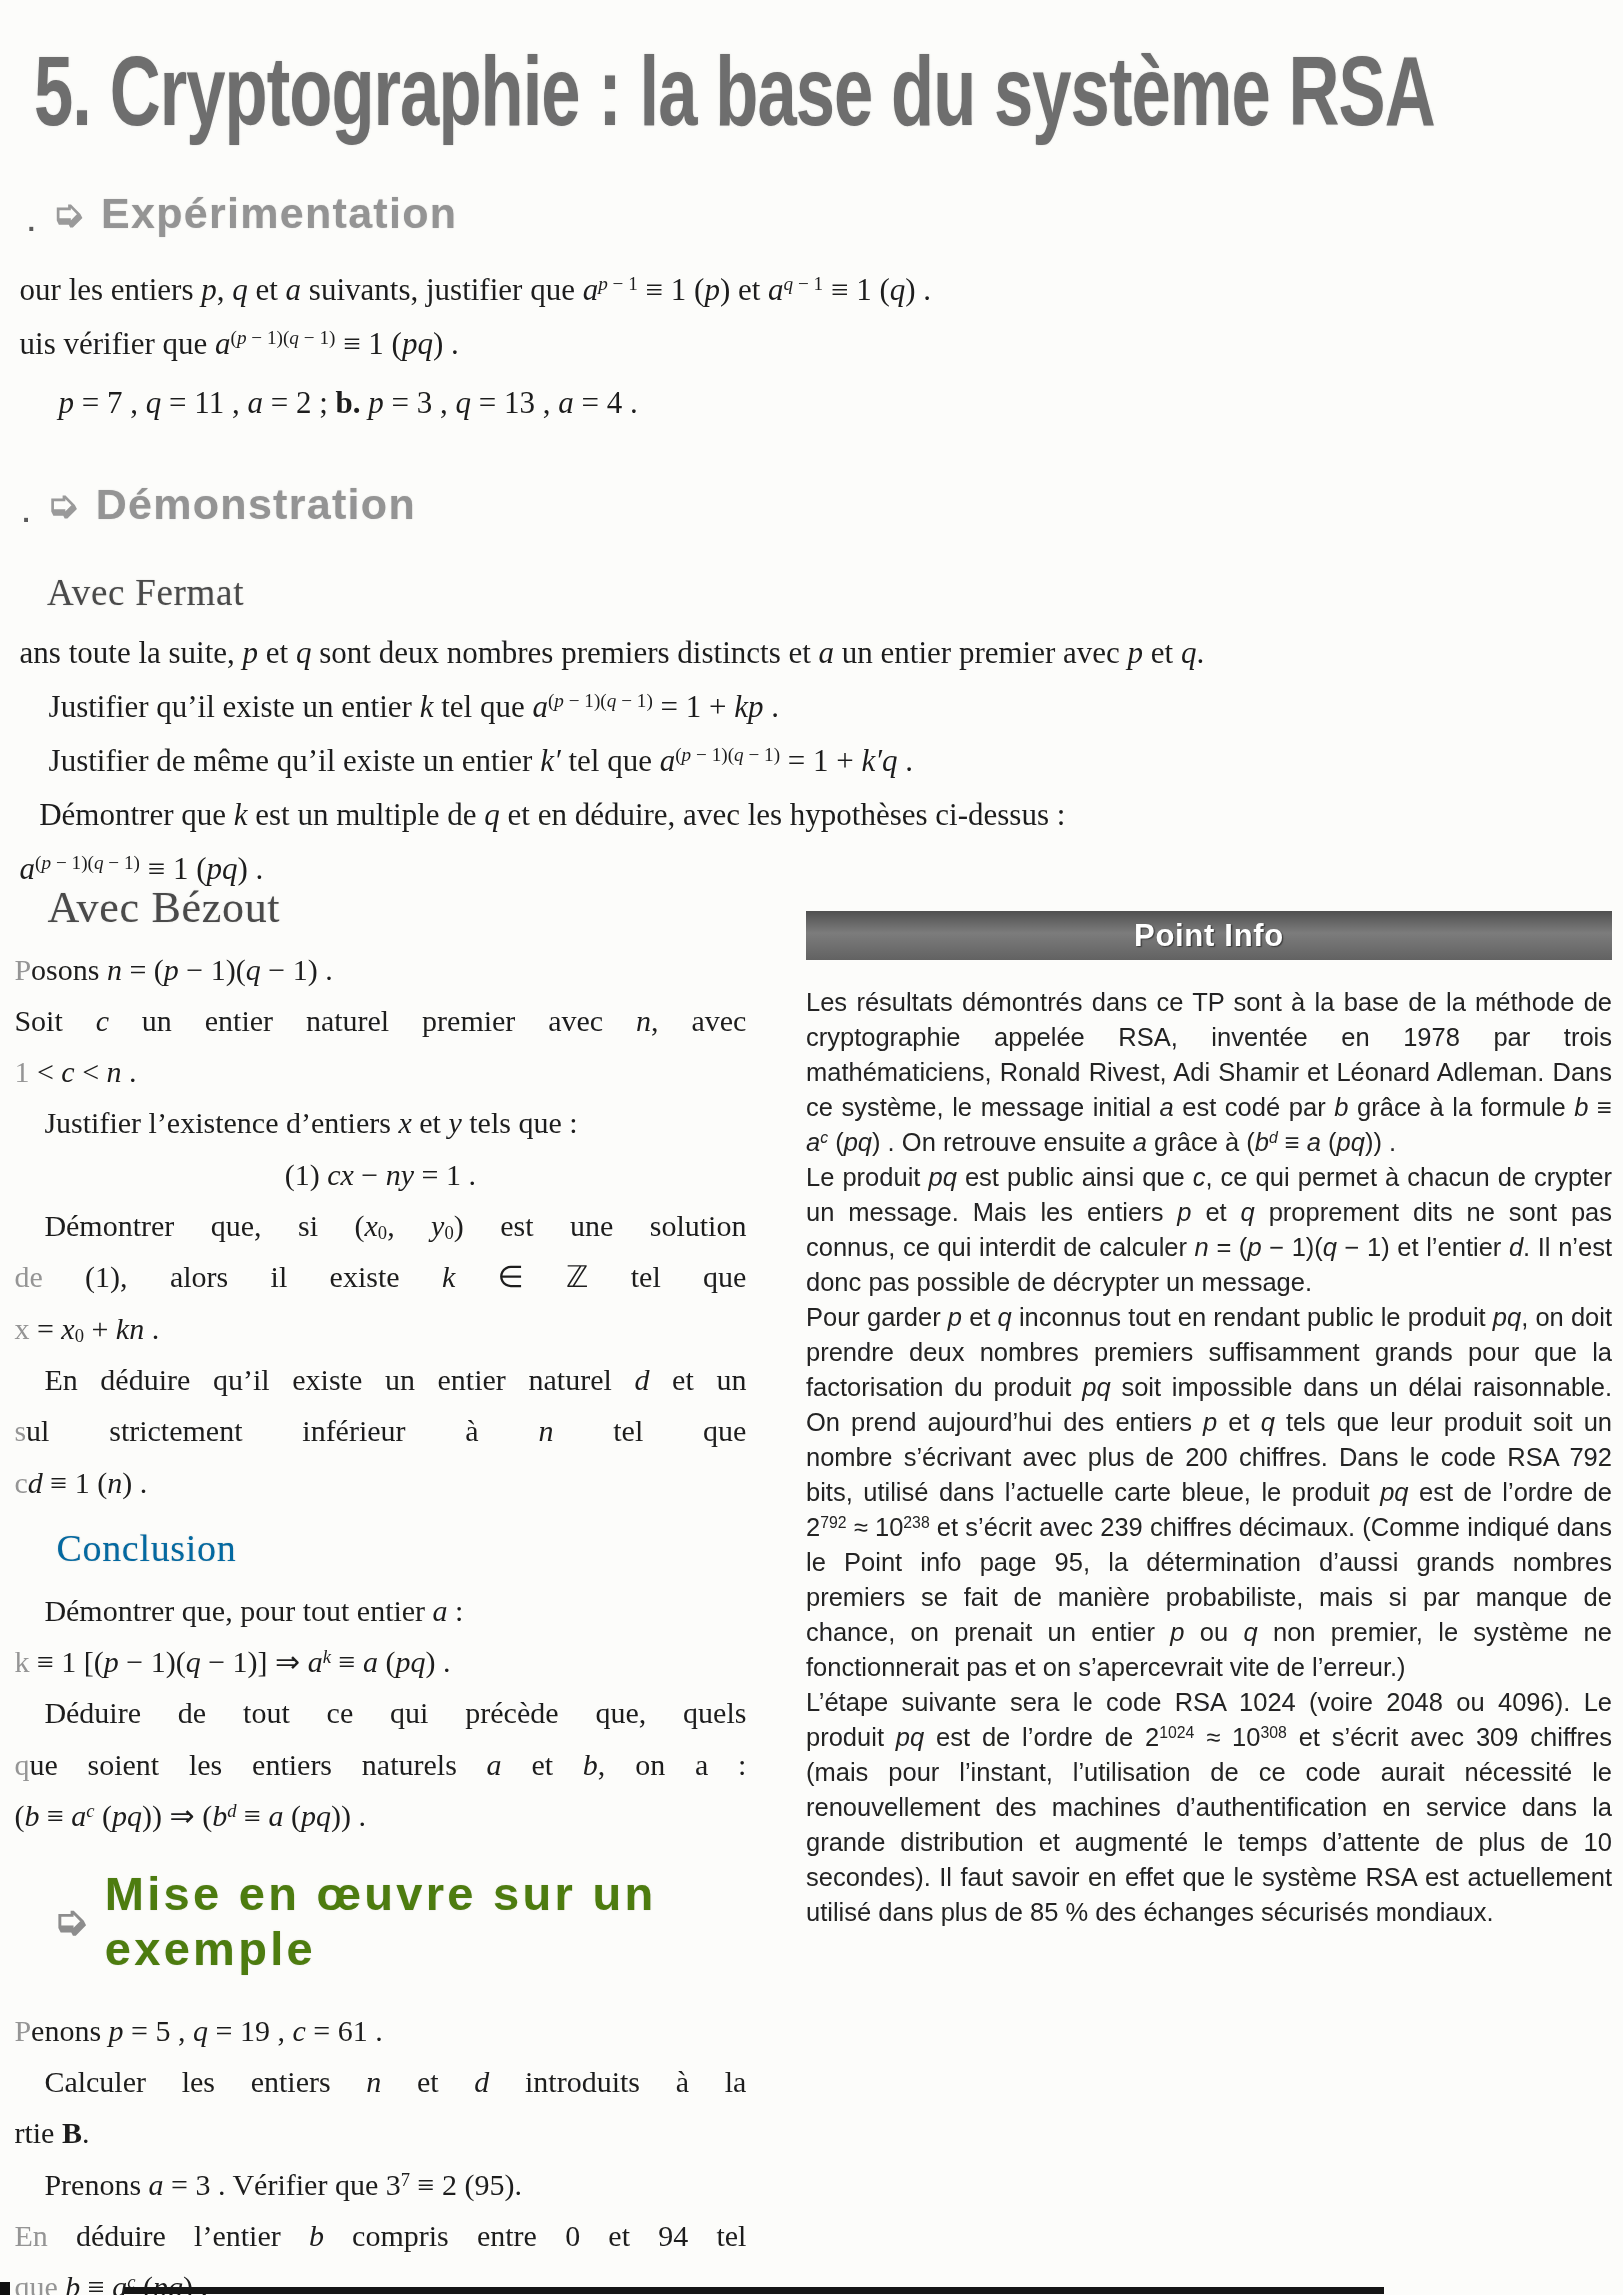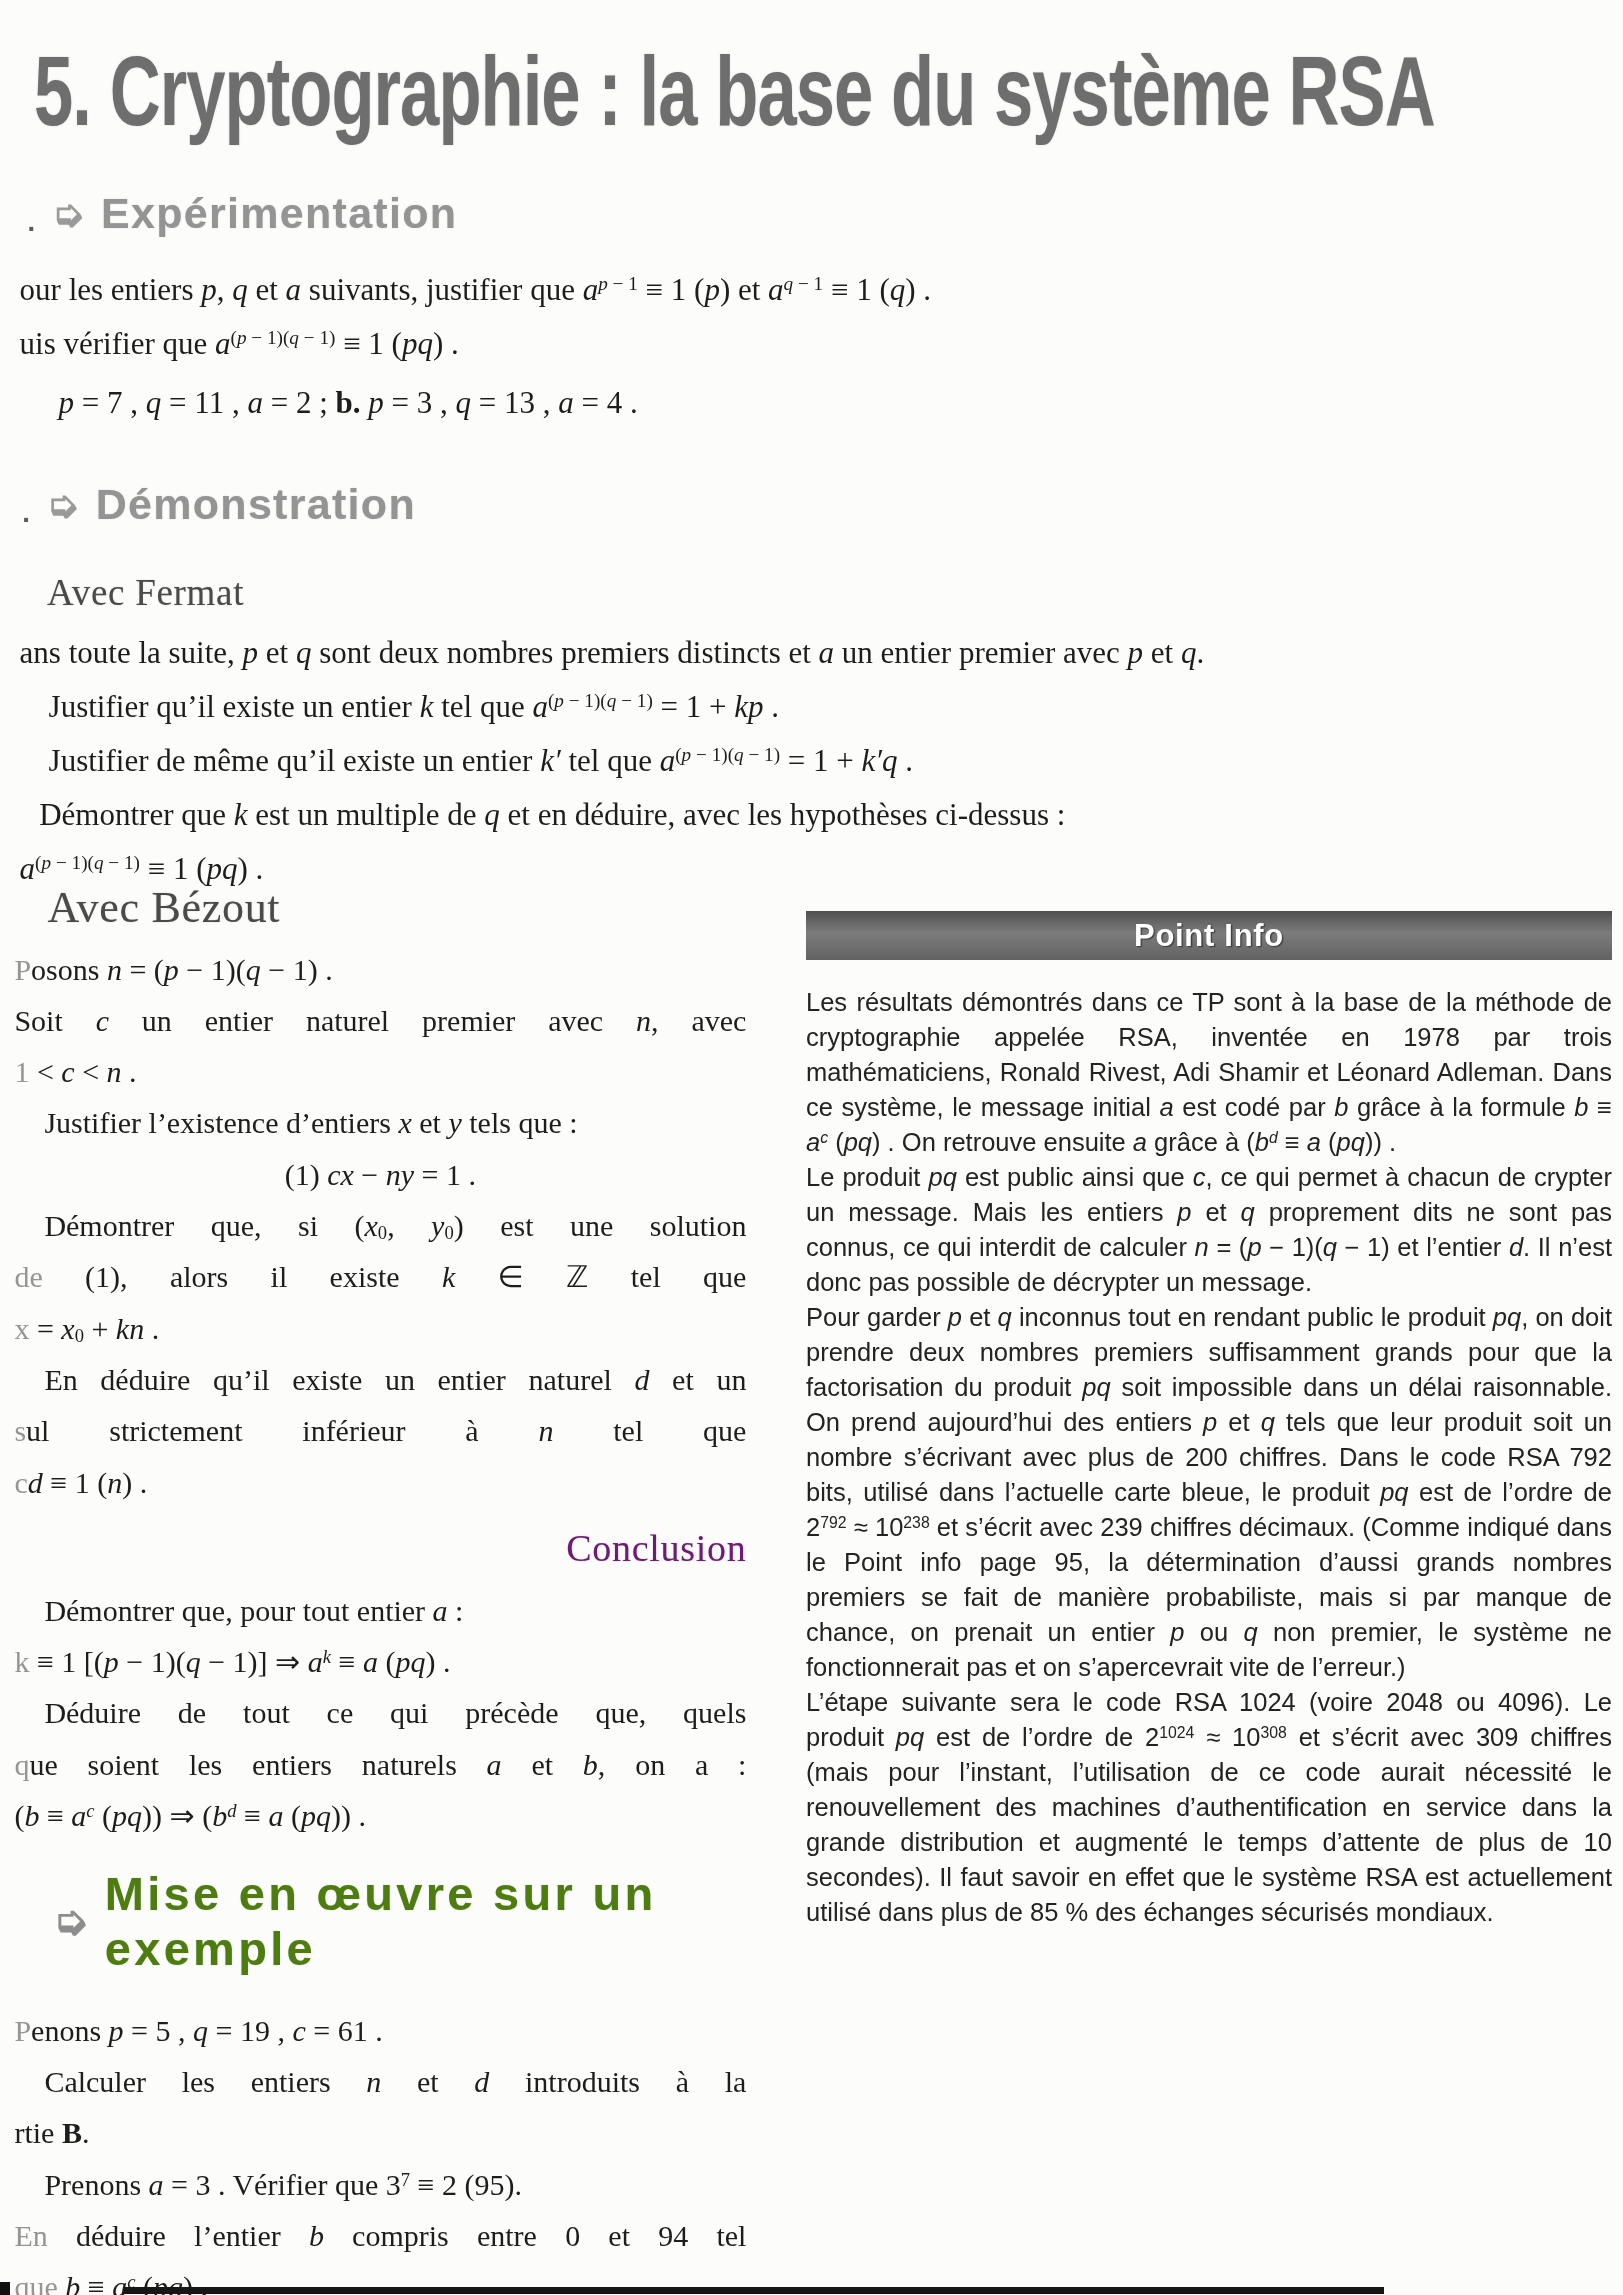--- a/index.html
+++ b/index.html
@@ -21,21 +21,21 @@
   .vals{margin:22px 0 0 39px;}
   .h-serif{font-family:"Liberation Serif",serif;font-weight:400;font-size:37px;color:#4a4a4a;
            margin:42px 0 19.6px 27.5px;letter-spacing:0.7px;text-shadow:0 0 1.3px rgba(90,90,90,.35);}
   .f-ind{padding-left:29px;}
   .d-ind{padding-left:19.6px;}
   .ctr{text-align:left;}
 
   
   #left-col{position:absolute;left:14.4px;top:882px;width:732px;font-size:30px;}
   #left-col .h-serif{margin:0 0 19.6px 33px;font-size:44px;}
-  #left-col .h-conc{margin:27.5px 0 23.6px 42px;font-size:38px;color:#701a75;text-align:right;}
+  #left-col .h-conc{margin:27.5px 0 23.6px 42px;font-size:38px;color:#0369a1;}
   .lc{line-height:33px;margin:0 0 18.3px;}
   .lc.just{text-align:justify;text-align-last:justify;}
   .lc.ctr{text-align:center;}
   .lc.ind{padding-left:30px;}
   #mise-h{margin:34px 0 38px 39px;}
   #mise-h .arrow{font-size:41px;color:#8d8d8d;}
   #mise-h .gtxt{font-size:47px;letter-spacing:3.3px;color:#4d7c0f;}
 
   
   #point-info{position:absolute;left:806px;top:911px;width:806px;

